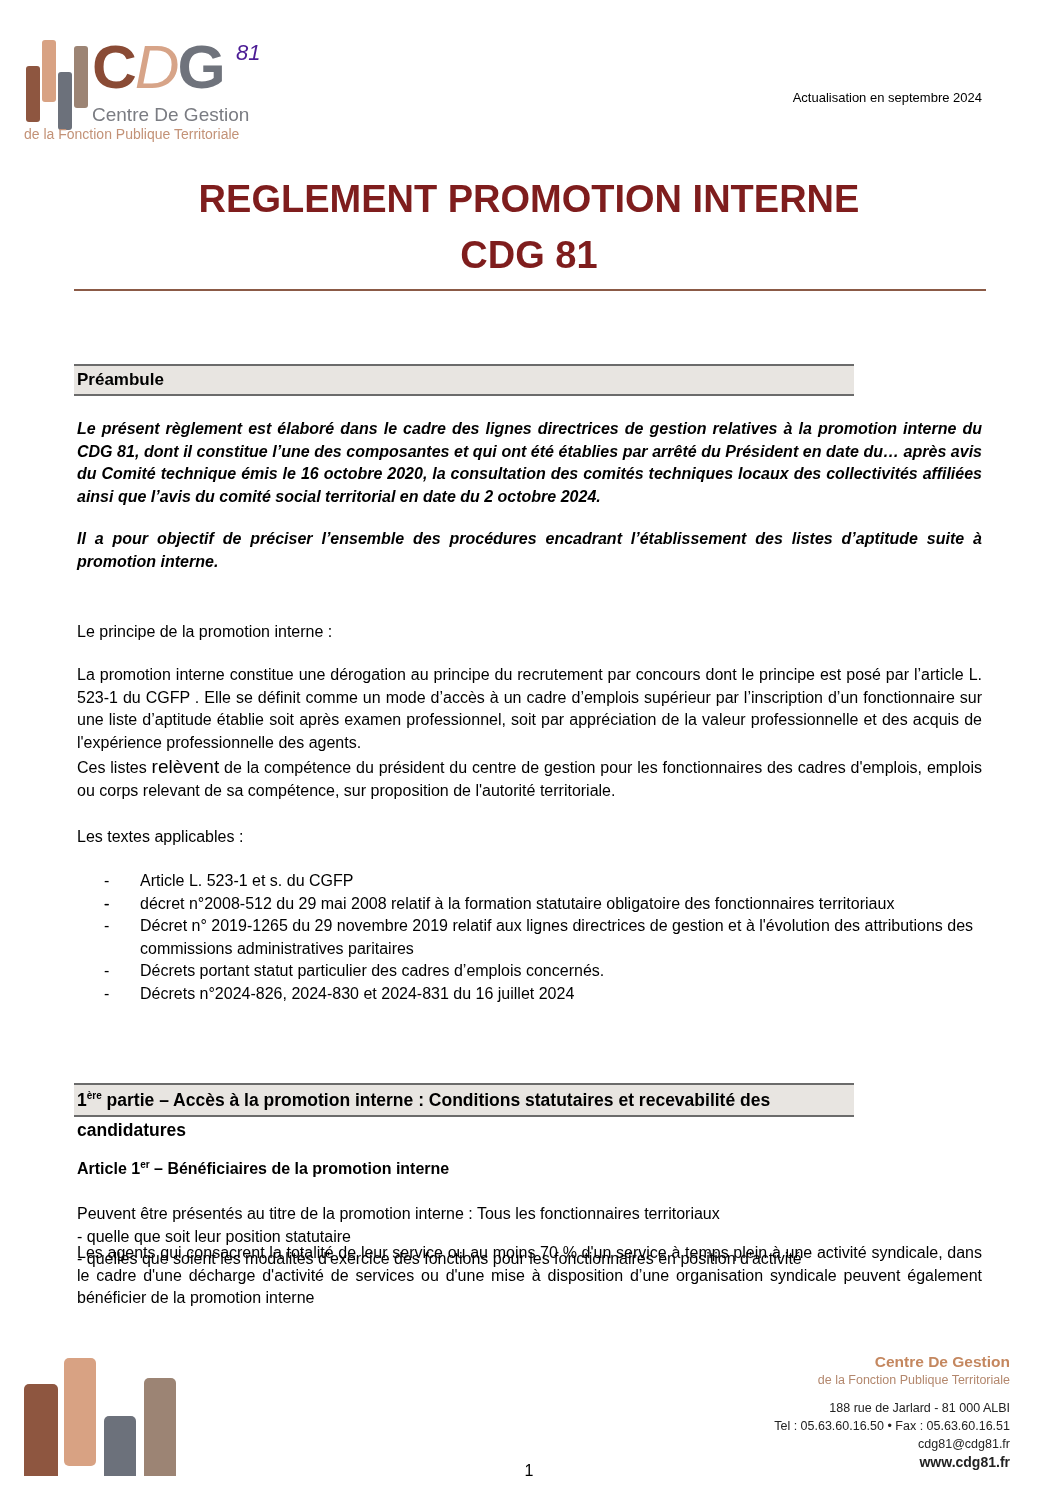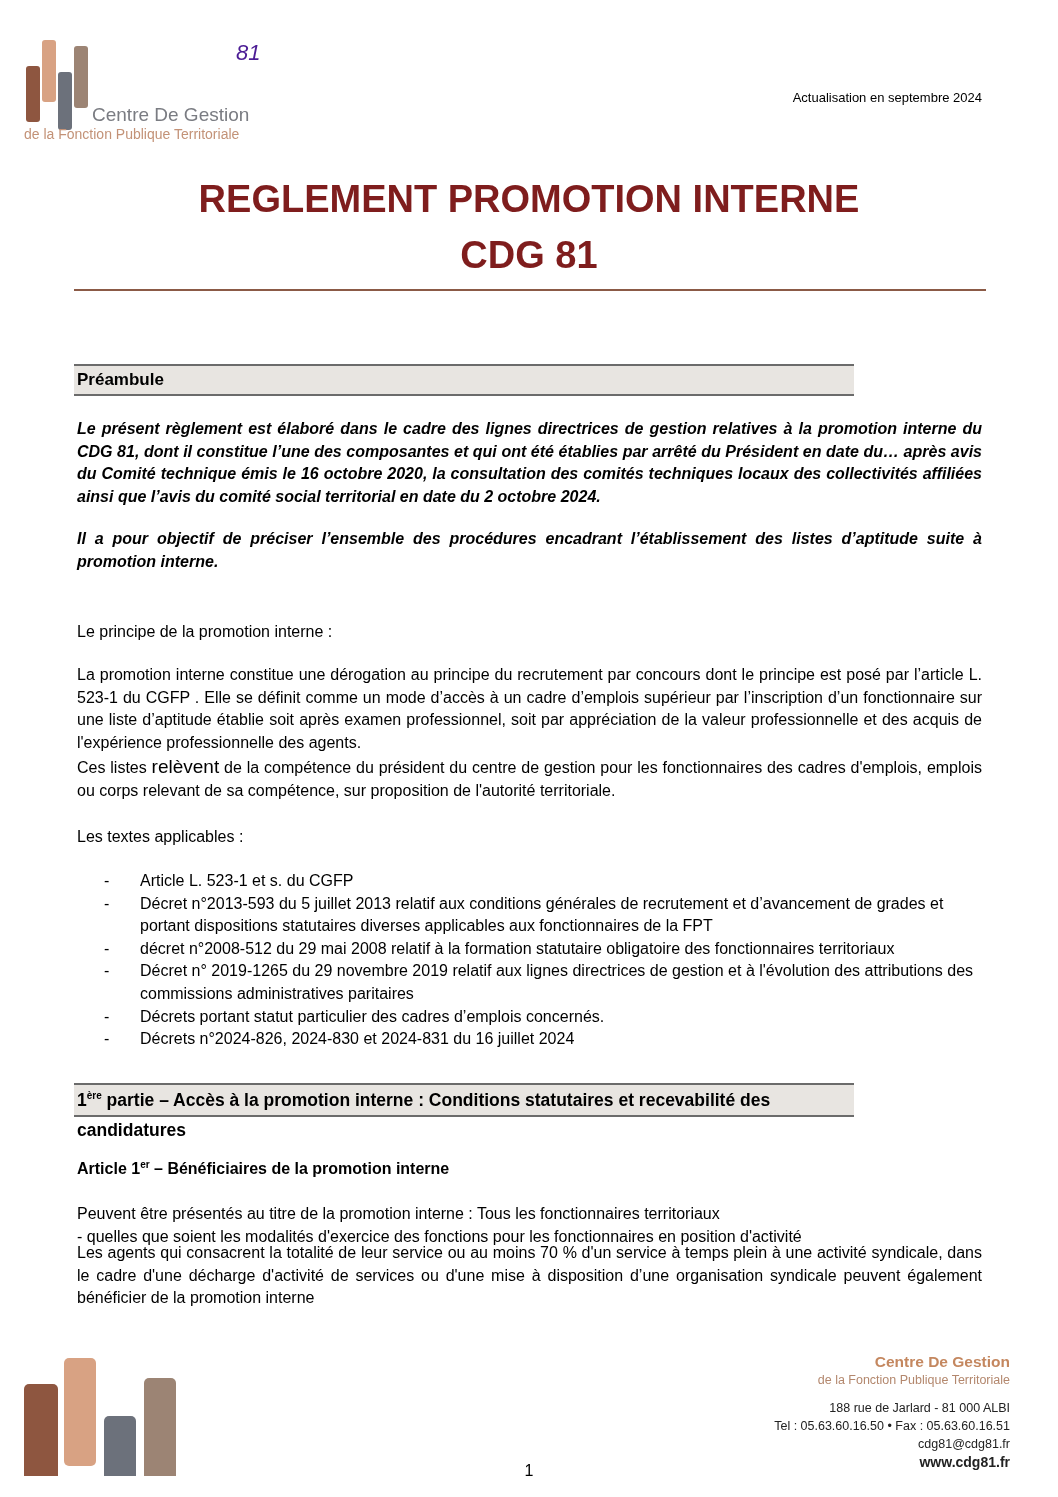--- a/index.html
+++ b/index.html
@@ -48,20 +48,23 @@
   .page-num { left: 0; width: 1058px; text-align: center; top: 1462px; font-size: 16px; }
 </style>
 </head>
 <body>
 
 <div class="abs logo">
   <div class="bar" style="left:4px;top:30px;width:14px;height:56px;background:#8e5640;"></div>
   <div class="bar" style="left:20px;top:4px;width:14px;height:62px;background:#d8a283;"></div>
   <div class="bar" style="left:36px;top:36px;width:14px;height:58px;background:#6c717b;"></div>
   <div class="bar" style="left:52px;top:10px;width:14px;height:62px;background:#9c8474;"></div>
+  <div class="logo-letters">
+    <span class="logo-c">C</span><span class="logo-d">D</span><span class="logo-g">G</span>
+  </div>
   <span class="logo-81">81</span>
   <div class="logo-line1">Centre De Gestion</div>
   <div class="logo-line2">de la Fonction Publique Territoriale</div>
 </div>
 
 <div class="abs update">Actualisation en septembre 2024</div>
 
 <div class="abs title title1">REGLEMENT PROMOTION INTERNE</div>
 <div class="abs title title2">CDG 81</div>
 <div class="abs rule"></div>
@@ -70,32 +73,33 @@
 <div class="abs para italic-bold" style="top:418px;">Le présent règlement est élaboré dans le cadre des lignes directrices de gestion relatives à la promotion interne du CDG 81, dont il constitue l’une des composantes et qui ont été établies par arrêté du Président en date du… après avis du Comité technique émis le 16 octobre 2020, la consultation des comités techniques locaux des collectivités affiliées ainsi que l’avis du comité social territorial en date du 2 octobre 2024.</div>
 <div class="abs para italic-bold" style="top:528px;">Il a pour objectif de préciser l’ensemble des procédures encadrant l’établissement des listes d’aptitude suite à promotion interne.</div>
 
 <div class="abs para" style="top:621px;">Le principe de la promotion interne :</div>
 <div class="abs para" style="top:664px;">La promotion interne constitue une dérogation au principe du recrutement par concours dont le principe est posé par l’article L. 523-1 du CGFP . Elle se définit comme un mode d’accès à un cadre d’emplois supérieur par l’inscription d’un fonctionnaire sur une liste d’aptitude établie soit après examen professionnel, soit par appréciation de la valeur professionnelle et des acquis de l'expérience professionnelle des agents.</div>
 <div class="abs para" style="top:756px;"><span>Ces listes </span><span class="big-word">relèvent</span><span> de la compétence du président du centre de gestion pour les fonctionnaires des cadres d'emplois, emplois ou corps relevant de sa compétence, sur proposition de l'autorité territoriale.</span></div>
 
 <div class="abs para" style="top:826px;">Les textes applicables :</div>
 <ul class="abs list" style="top:870px;">
   <li><span class="dash">-</span><span>Article L. 523-1 et s. du CGFP</span></li>
-  <li><span class="dash">-</span><span>Décret n°2013-593 du 5 juillet 2013 relatif aux conditions générales de recrutement et d’avancement de grades et portant dispositions statutaires diverses applicables aux fonctionnaires de la FPT</span></li>
+  <li><span class="dash">-</span></li>
   <li><span class="dash">-</span><span>décret n°2008-512 du 29 mai 2008 relatif à la formation statutaire obligatoire des fonctionnaires territoriaux</span></li>
   <li><span class="dash">-</span><span>Décret n° 2019-1265 du 29 novembre 2019 relatif aux lignes directrices de gestion et à l'évolution des attributions des commissions administratives paritaires</span></li>
   <li><span class="dash">-</span><span>Décrets portant statut particulier des cadres d’emplois concernés.</span></li>
   <li><span class="dash">-</span><span>Décrets n°2024-826, 2024-830 et 2024-831 du 16 juillet 2024</span></li>
 </ul>
 
 <div class="abs section" style="top:1083px;height:34px;font-size:17.5px;line-height:30px;"><span>1</span><sup>ère</sup><span> partie – Accès à la promotion interne : Conditions statutaires et recevabilité des candidatures</span></div>
 
 <div class="abs para" style="top:1158px;font-weight:bold;"><span>Article 1</span><sup>er</sup><span> – Bénéficiaires de la promotion interne</span></div>
 <div class="abs para" style="top:1203px;text-align:left;">
   <div>Peuvent être présentés au titre de la promotion interne : Tous les fonctionnaires territoriaux</div>
+  <div>- quelle que soit leur position statutaire</div>
   <div>- quelles que soient les modalités d'exercice des fonctions pour les fonctionnaires en position d'activité</div>
 </div>
 <div class="abs para" style="top:1242px;">Les agents qui consacrent la totalité de leur service ou au moins 70 % d'un service à temps plein à une activité syndicale, dans le cadre d'une décharge d'activité de services ou d'une mise à disposition d’une organisation syndicale peuvent également bénéficier de la promotion interne</div>
 
 <div class="abs footer-bars">
   <div class="bar" style="left:2px;width:34px;height:92px;background:#8e5640;"></div>
   <div class="bar" style="left:42px;top:2px;width:32px;height:108px;background:#d8a283;border-radius:5px;"></div>
   <div class="bar" style="left:82px;width:32px;height:60px;background:#6c717b;"></div>
   <div class="bar" style="left:122px;width:32px;height:98px;background:#9c8474;"></div>
 </div>

